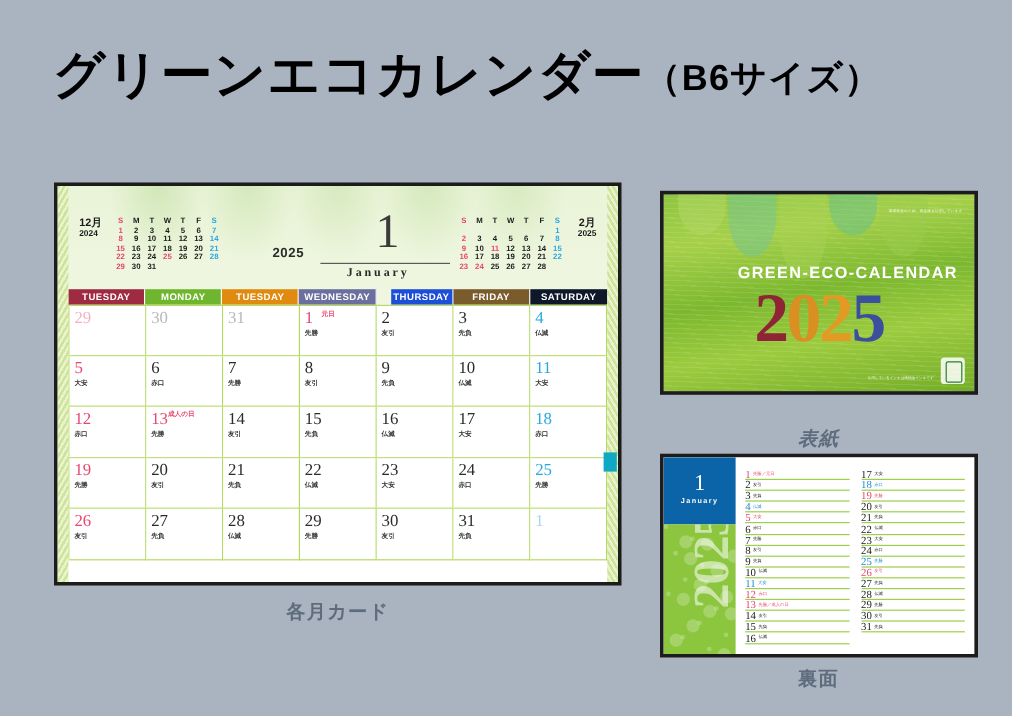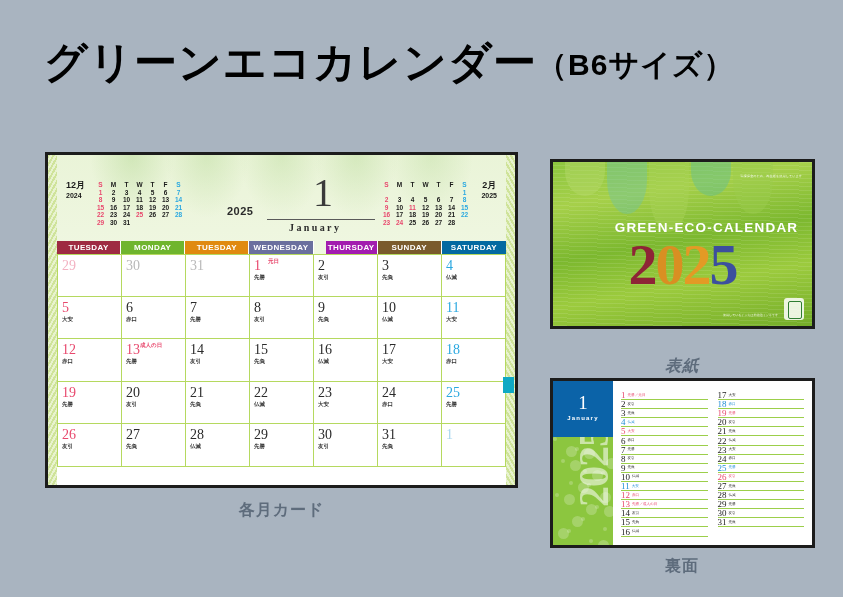--- a/index.html
+++ b/index.html
@@ -318,23 +318,23 @@
         </div>
     </div>
   </div>
 
   <div id="grid-wrap">
     <div id="dow-row">
         <div class="dow" style="background: rgb(158, 43, 66);">TUESDAY</div>
         <div class="dow" style="background: rgb(111, 181, 46);">MONDAY</div>
         <div class="dow" style="background: rgb(224, 138, 16);">TUESDAY</div>
         <div class="dow" style="background: rgb(106, 111, 158);">WEDNESDAY</div>
-        <div class="dow" style="background: #a21caf; margin-left: 12px;">THURSDAY</div>
-        <div class="dow" style="background: rgb(122, 91, 44);">SUNDAY</div>
-        <div class="dow" style="background: #0369a1;">SATURDAY</div>
+        <div class="dow" style="background: #1d4ed8; margin-left: 12px;">THURSDAY</div>
+        <div class="dow" style="background: rgb(122, 91, 44);">FRIDAY</div>
+        <div class="dow" style="background: #0f172a;">SATURDAY</div>
       </div>
     <div id="weeks">
         <div class="week">
           <div class="cell"><span class="dnum outsun">29</span></div>
           <div class="cell"><span class="dnum out">30</span></div>
           <div class="cell"><span class="dnum out">31</span></div>
           <div class="cell"><span class="dnum hol">1</span><span class="hname">元日</span><span class="roku">先勝</span></div>
           <div class="cell"><span class="dnum ">2</span><span class="roku">友引</span></div>
           <div class="cell"><span class="dnum ">3</span><span class="roku">先負</span></div>
           <div class="cell"><span class="dnum sat">4</span><span class="roku">仏滅</span></div>

